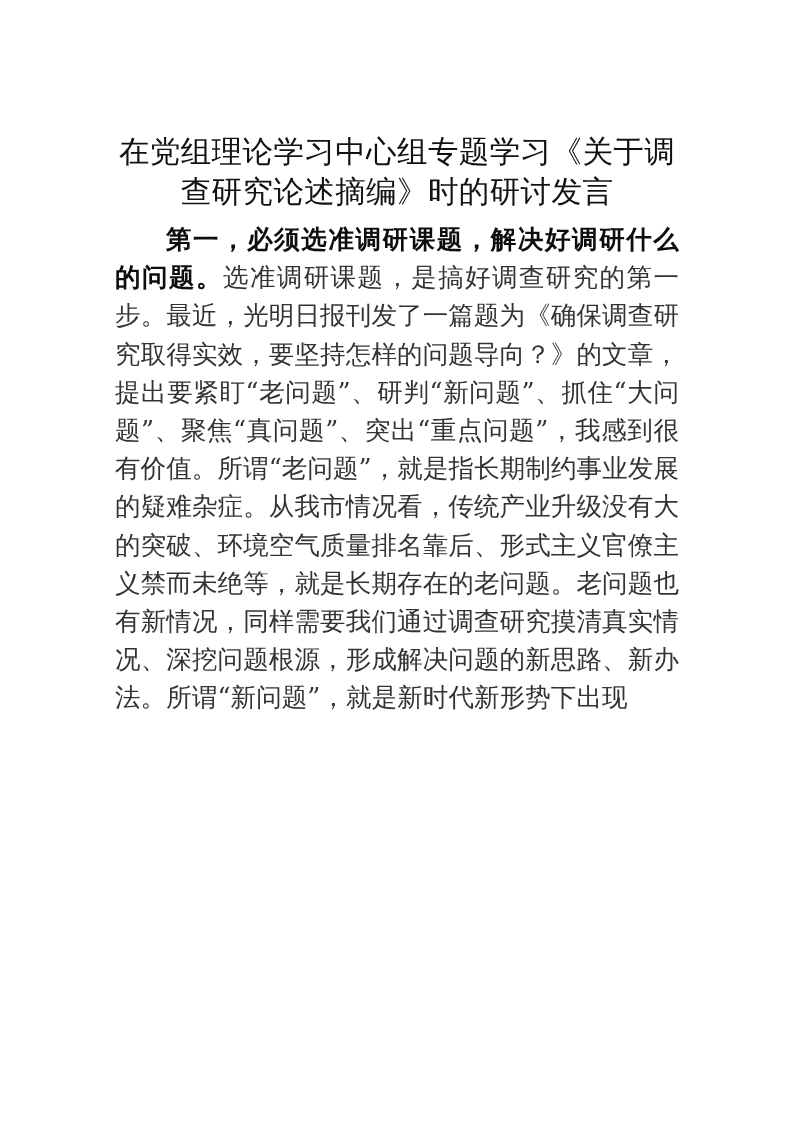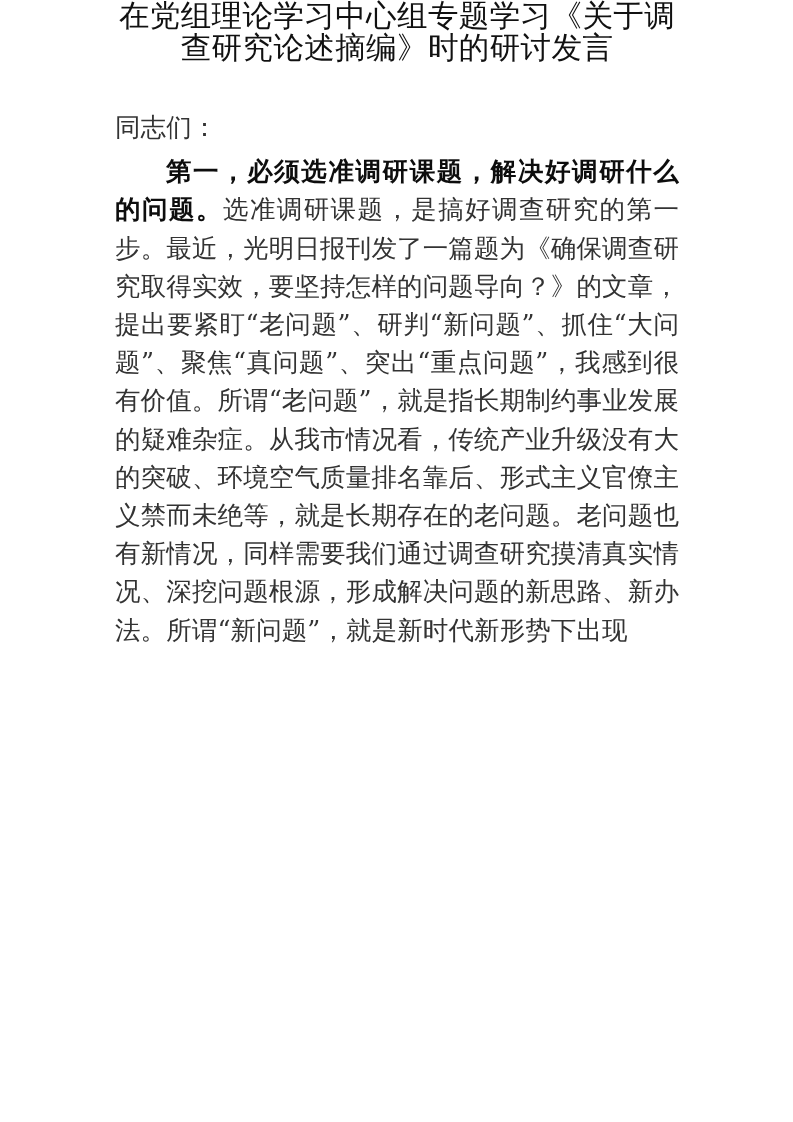--- a/index.html
+++ b/index.html
@@ -23,23 +23,24 @@
   .content {
     position: absolute;
     left: 115px;
     top: 0;
     width: 564px;   
   }
 
   
   .doc-title {
     margin: 0;
-    font-family: Liberation Serif, serif;
+    padding-top: 134px;
+    font-family: Liberation Mono, monospace;
     font-size: 30.5px;
-    line-height: 32px;
+    line-height: 40px;
     font-weight: 400;
     text-align: center;
     letter-spacing: 0.4px;
     color: #111111;
     word-break: break-all;
   }
 
   
   .para {
     margin: 0;
@@ -86,19 +87,18 @@
   }
 </style>
 </head>
 <body>
 
 <div class="page">
   <div class="content">
 
     <h1 class="doc-title">在党组理论学习中心组专题学习《关于调查研究论述摘编》时的研讨发言</h1>
 
-    <p class="para salutation">同志们：</p>
 
 
     <p class="para indent section"><span class="lead-bold">第一，必须选准调研课题，解决好调研什么的问题。</span>选准调研课题，是搞好调查研究的第一步。最近，光明日报刊发了一篇题为《确保调查研究取得实效，要坚持怎样的问题导向？》的文章，提出要紧盯“老问题”、研判“新问题”、抓住“大问题”、聚焦“真问题”、突出“重点问题”，我感到很有价值。所谓“老问题”，就是指长期制约事业发展的疑难杂症。从我市情况看，传统产业升级没有大的突破、环境空气质量排名靠后、形式主义官僚主义禁而未绝等，就是长期存在的老问题。老问题也有新情况，同样需要我们通过调查研究摸清真实情况、深挖问题根源，形成解决问题的新思路、新办法。所谓“新问题”，就是新时代新形势下出现</p>
 
   </div>
 </div>
 
 </body></html>

